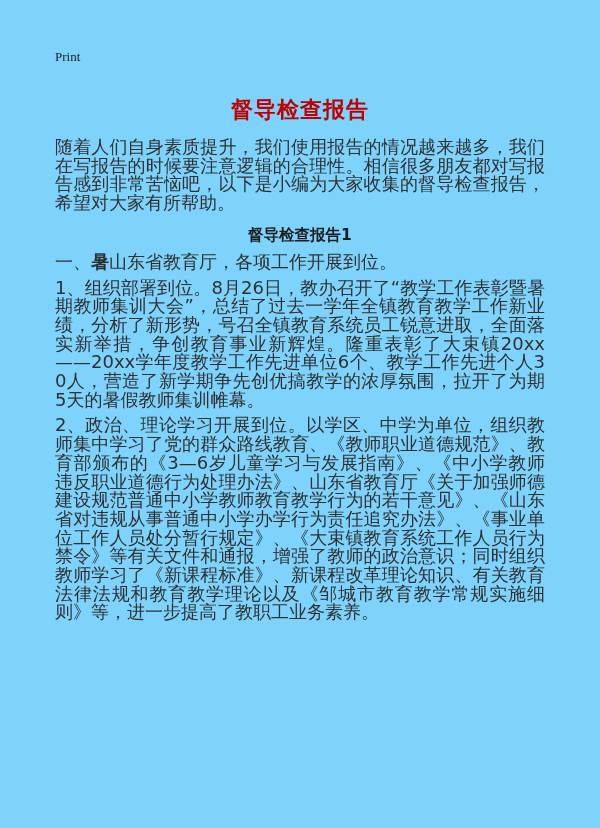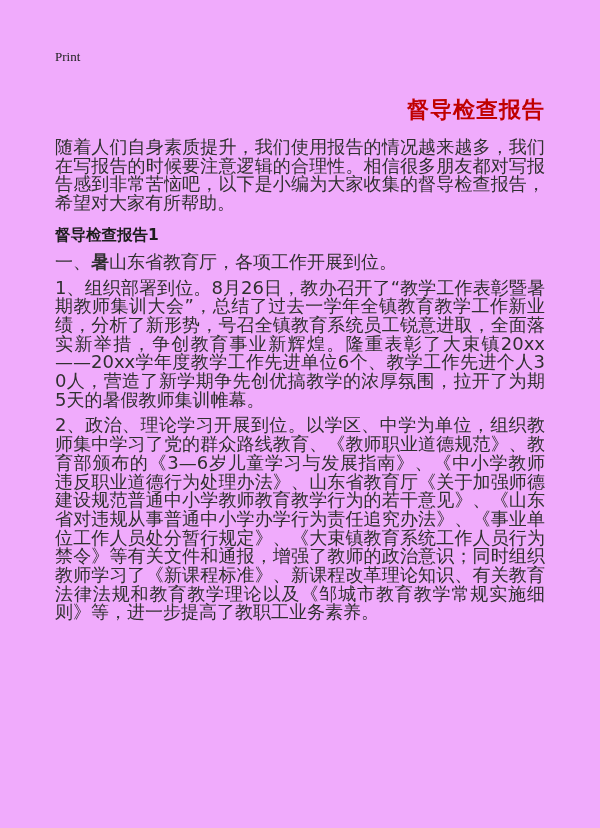--- a/index.html
+++ b/index.html
@@ -54,32 +54,33 @@
     text-align: justify;
     margin: 0 0 7px 0;
     word-break: break-all;
   }
   .heading {
     font-size: 15.5px;
     line-height: 19px;
     font-weight: bold;
     margin: 13px 0 8px 0;
     color: #1d1d1d;
+    text-align: center;
   }
   .b { font-weight: bold; }
 </style>
 </head>
 <body style="color: rgb(48, 48, 48);">
 
-<div class="page" style="background: #f0abfc;">
+<div class="page" style="background: #7dd3fc;">
   <div class="content">
     <div class="print-row">
       <span class="print">Print</span>
     </div>
-    <h1 class="title" style="color: rgb(192, 0, 0); text-align: right;">督导检查报告</h1>
+    <h1 class="title" style="color: rgb(192, 0, 0);">督导检查报告</h1>
     <p class="para">随着人们自身素质提升，我们使用报告的情况越来越多，我们在写报告的时候要注意逻辑的合理性。相信很多朋友都对写报告感到非常苦恼吧，以下是小编为大家收集的督导检查报告，希望对大家有所帮助。</p>
     <h2 class="heading">督导检查报告1</h2>
     <div id="paragraphs">
         <p class="para"><span class="">一、</span><span class="b">暑</span><span class="">山东省教育厅，各项工作开展到位。</span></p>
         <p class="para"><span class="">1、组织部署到位。8月26日，教办召开了“教学工作表彰暨暑期教师集训大会”，总结了过去一学年全镇教育教学工作新业绩，分析了新形势，号召全镇教育系统员工锐意进取，全面落实新举措，争创教育事业新辉煌。隆重表彰了大束镇20xx——20xx学年度教学工作先进单位6个、教学工作先进个人30人，营造了新学期争先创优搞教学的浓厚氛围，拉开了为期5天的暑假教师集训帷幕。</span></p>
         <p class="para"><span class="">2、政治、理论学习开展到位。以学区、中学为单位，组织教师集中学习了党的群众路线教育、《教师职业道德规范》、教育部颁布的《3—6岁儿童学习与发展指南》、《中小学教师违反职业道德行为处理办法》、山东省教育厅《关于加强师德建设规范普通中小学教师教育教学行为的若干意见》、《山东省对违规从事普通中小学办学行为责任追究办法》、《事业单位工作人员处分暂行规定》、《大束镇教育系统工作人员行为禁令》等有关文件和通报，增强了教师的政治意识；同时组织教师学习了《新课程标准》、新课程改革理论知识、有关教育法律法规和教育教学理论以及《邹城市教育教学常规实施细则》等，进一步提高了教职工业务素养。</span></p>
       </div>
   </div>
 </div>
 

